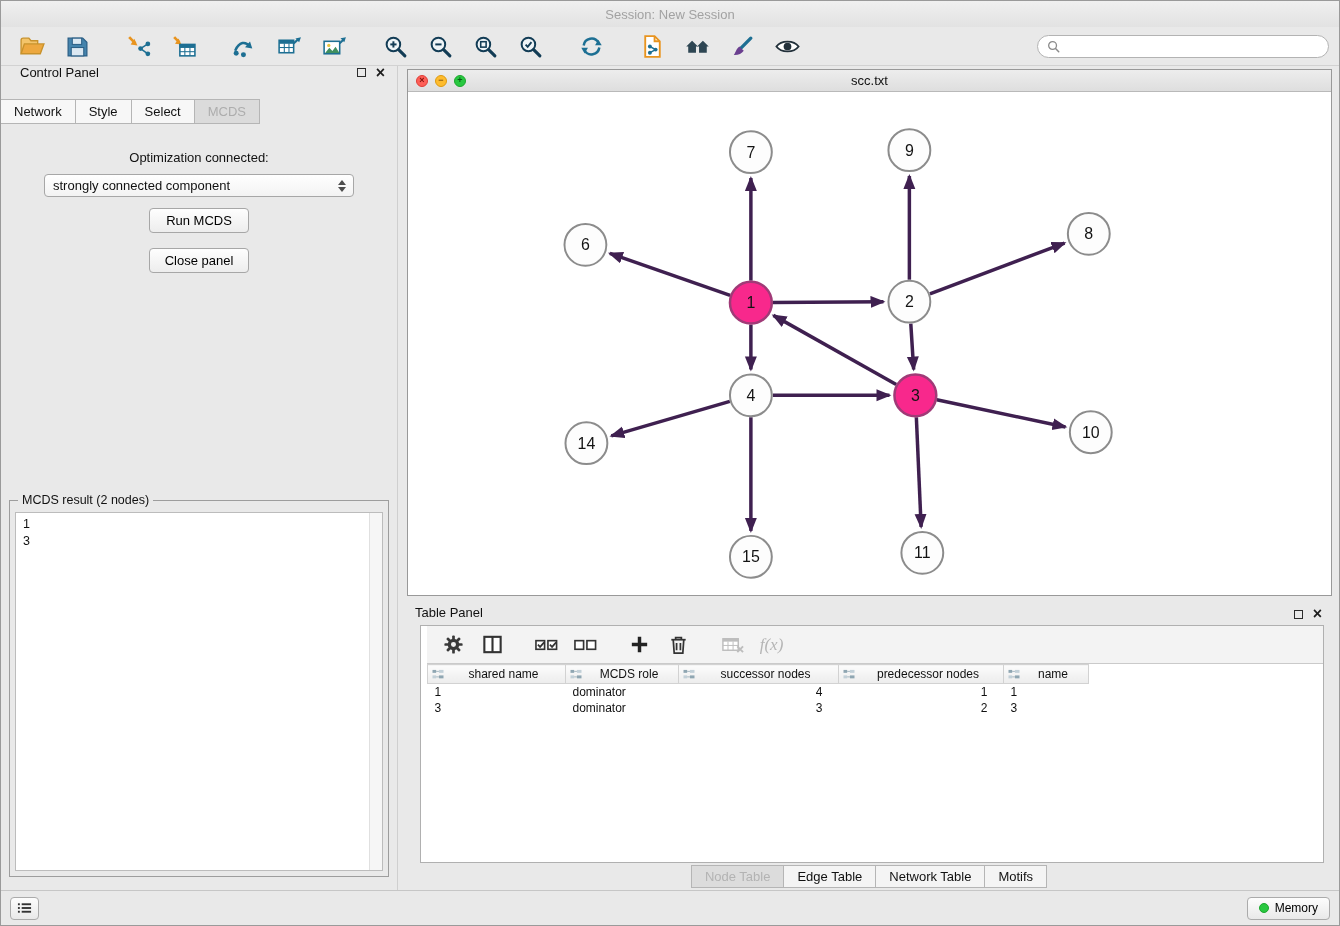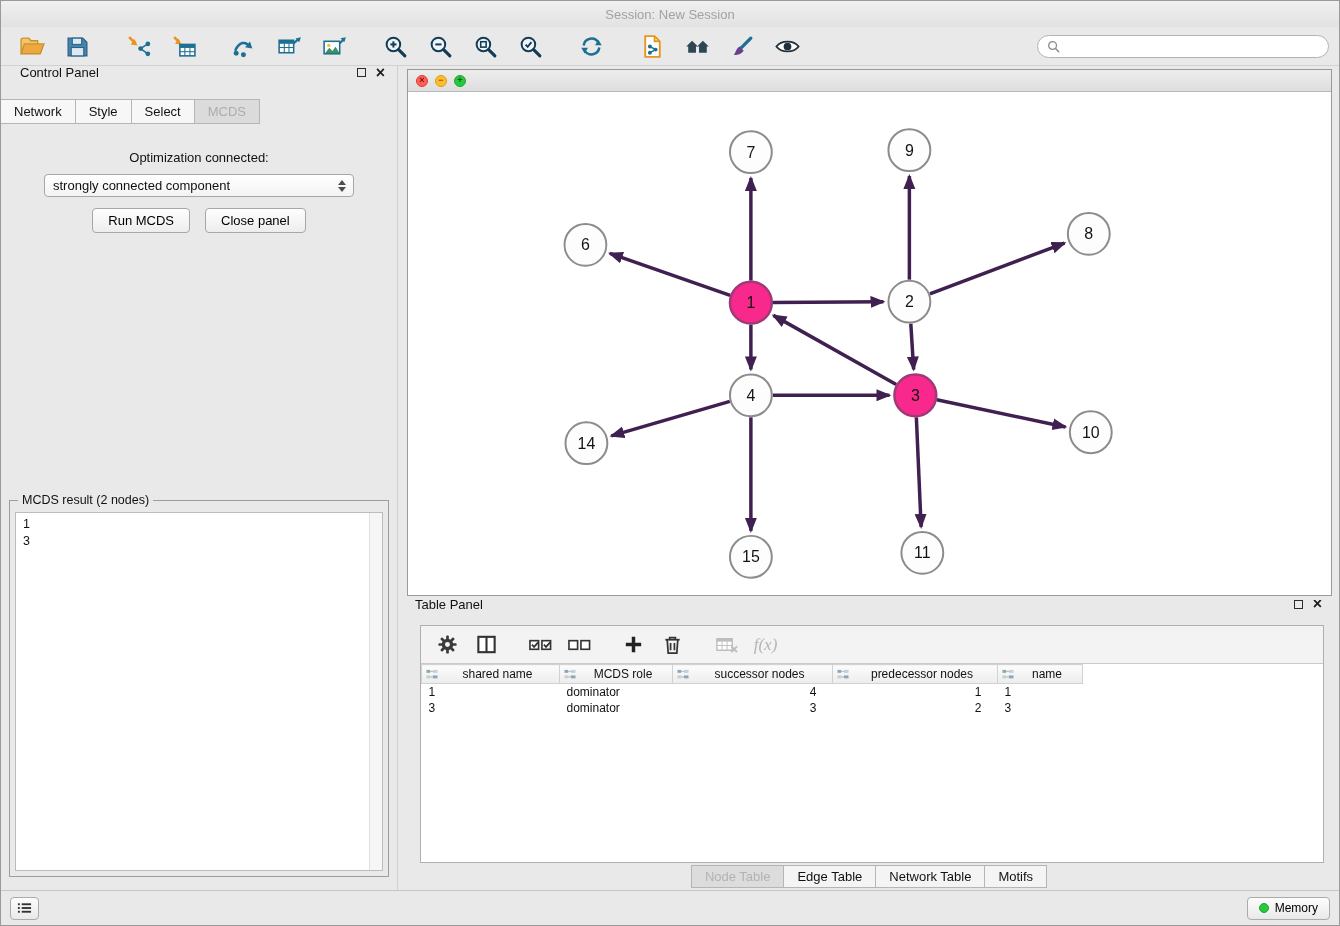--- a/index.html
+++ b/index.html
@@ -32,21 +32,21 @@
   .cp-tabs{display:flex;justify-content:flex-start;margin-top:7px;}
   .cp-tab{border:1px solid #b5b5b5;background:#f7f7f7;padding:4px 13px;font-size:13px;margin-left:-1px;cursor:default;}
   .cp-tab.active{background:#dbdbdb;color:#adadad;}
   .cp-content{flex:1;display:flex;flex-direction:column;align-items:center;padding-top:26px;}
   .opt-label{font-size:13px;margin-bottom:9px;}
   .dropdown{width:310px;height:23px;border:1px solid #a7a7a7;border-radius:4px;background:linear-gradient(#ffffff,#f3f3f3);display:flex;align-items:center;padding:0 4px 0 8px;font-size:13px;}
   .stepper{margin-left:auto;display:flex;flex-direction:column;gap:2px;align-items:center;padding-right:3px;}
   .stepper i{display:block;width:0;height:0;border-left:4px solid transparent;border-right:4px solid transparent;}
   .stepper .up{border-bottom:5px solid #4d4d4d;}
   .stepper .dn{border-top:5px solid #4d4d4d;}
-  .cp-buttons{display:flex;gap:15px;margin-top:11px;}
+  .cp-buttons{display:flex;gap:15px;margin-top:11px;flex-direction:column;}
   .cp-btn{border:1px solid #a7a7a7;border-radius:4px;background:linear-gradient(#fefefe,#ededed);padding:4px 15px;font-size:13px;font-family:"Liberation Sans",sans-serif;cursor:default;}
   .result-box{margin:auto 8px 13px 8px;align-self:stretch;border:1px solid #9d9d9d;position:relative;height:377px;padding:11px 5px 5px 5px;margin-top:auto;}
   .result-title{position:absolute;top:-8px;left:8px;background:#e9e9e9;padding:0 4px;font-size:12.5px;}
   .result-inner{width:100%;height:100%;background:#fff;border:1px solid #bcbcbc;position:relative;padding:3px 7px;font-size:12.5px;line-height:17px;overflow:hidden;}
   .result-scroll{position:absolute;right:0;top:0;bottom:0;width:13px;background:#f6f6f6;border-left:1px solid #e0e0e0;}
 
   
   .right{flex:1;display:flex;flex-direction:column;padding:3px 7px 0 9px;overflow:hidden;}
   .network-window{height:527px;flex:none;border:1px solid #999;background:#fff;display:flex;flex-direction:column;}
   .nw-titlebar{height:22px;flex:none;background:linear-gradient(#ededed,#dedede);border-bottom:1px solid #b9b9b9;display:flex;align-items:center;position:relative;}
@@ -58,22 +58,22 @@
   .light.green{background:#28c840;border:1px solid #1da72f;color:#0a5b16;}
   .network-canvas{flex:1;background:#fff;position:relative;}
   .network-canvas svg{width:100%;height:100%;display:block;}
   .edge{stroke:#3f2050;stroke-width:3.5;}
   .node{fill:#fdfdfd;stroke:#8c8c8c;stroke-width:2;}
   .node.sel{fill:#f8288c;stroke:#a03a77;stroke-width:2.5;}
   .node-label{font-size:16px;fill:#141414;text-anchor:middle;font-family:"Liberation Sans",sans-serif;}
 
   
   .table-panel{flex:1;margin-top:4px;display:flex;flex-direction:column;overflow:hidden;}
-  .tp-header{height:24px;flex:none;display:flex;align-items:center;padding:0 10px 16px 8px;font-size:13px;}
-  .tp-box{margin:1px 8px 0 13px;flex:1;border:1px solid #b0b0b0;background:#fff;display:flex;flex-direction:column;overflow:hidden;}
+  .tp-header{height:24px;flex:none;display:flex;align-items:flex-end;padding:0 10px 4px 8px;font-size:13px;}
+  .tp-box{margin:1px 8px 0 13px;flex:1;border:1px solid #b0b0b0;background:#fff;display:flex;flex-direction:column;overflow:hidden;padding-left:6px;}
   .tp-toolbar{height:38px;flex:none;background:#f3f3f3;border-bottom:1px solid #cacaca;display:flex;align-items:center;padding:0 8px;gap:2px;}
   .tp-btn{border:none;background:transparent;width:37px;height:30px;display:flex;align-items:center;justify-content:center;cursor:default;}
   .tp-btn svg{width:25px;height:23px;}
   .fx-label{font-family:"Liberation Serif",serif;font-style:italic;font-size:17px;color:#b5b5b5;}
   .tp-table-wrap{flex:1;overflow:hidden;}
   table{border-collapse:collapse;width:100%;font-size:12px;table-layout:fixed;}
   th{background:linear-gradient(#fcfcfc,#ececec);border:1px solid #d2d2d2;font-weight:normal;height:19px;position:relative;text-align:center;padding:1px 4px 1px 18px;white-space:nowrap;overflow:hidden;}
   th svg.col-ic{position:absolute;left:4px;top:4px;width:12px;height:11px;}
   th.th-fill{background:#fff;border:none;}
   th:nth-child(1){width:138px;} th:nth-child(2){width:113px;} th:nth-child(3){width:160px;}
@@ -282,20 +282,21 @@
             <div class="result-scroll"></div>
           </div>
         </div>
       </div>
     </div>
 
     <div class="right">
 
       <div class="network-window">
         <div class="nw-titlebar">
+          <span class="nw-title">scc.txt</span>
           <span class="traffic">
             <span class="light red">×</span>
             <span class="light yellow">−</span>
             <span class="light green">+</span>
           </span>
         </div>
         <div class="network-canvas">
           <svg viewBox="0 0 926 504" preserveAspectRatio="xMidYMid meet">
             <defs>
               <marker id="arrowhead" markerUnits="userSpaceOnUse" markerWidth="18" markerHeight="14" refX="13" refY="6" orient="auto">

